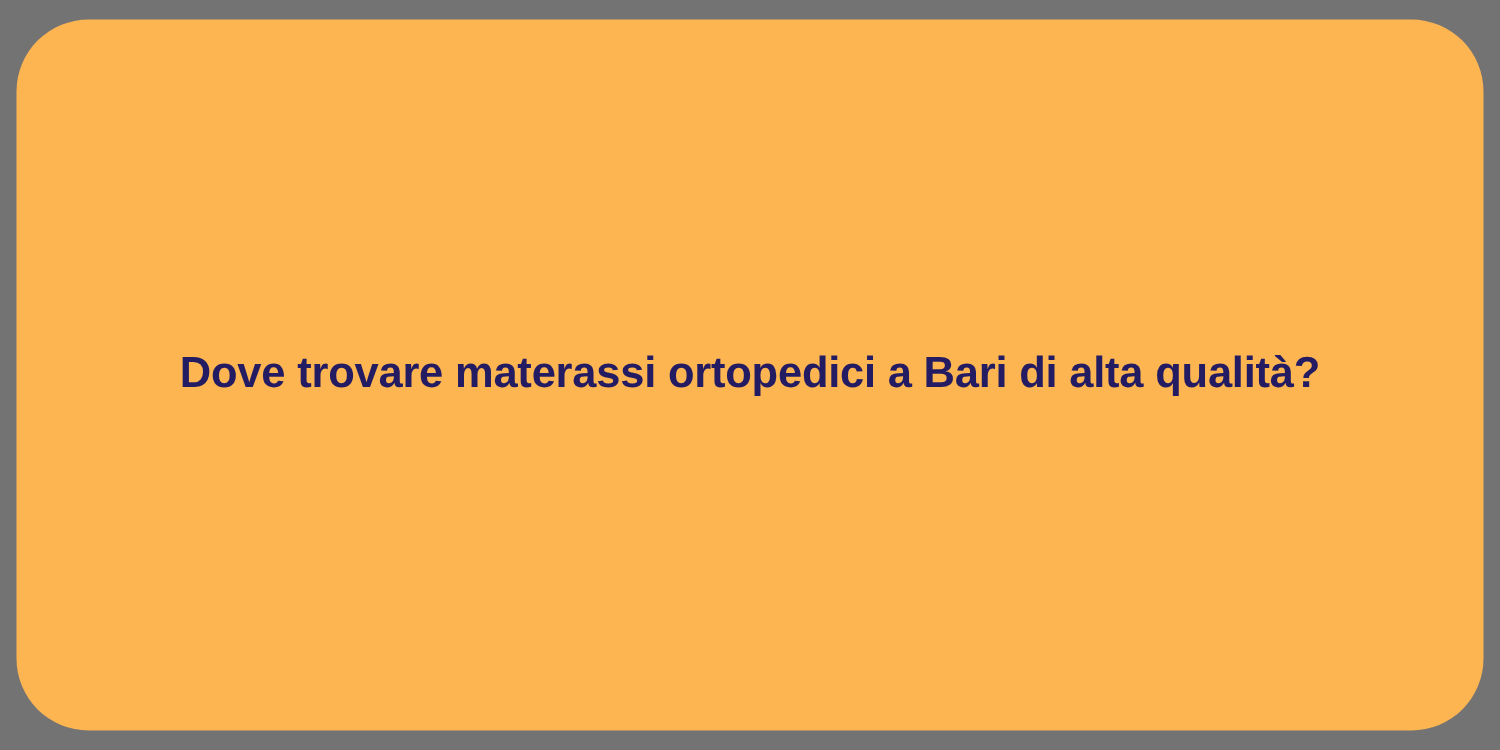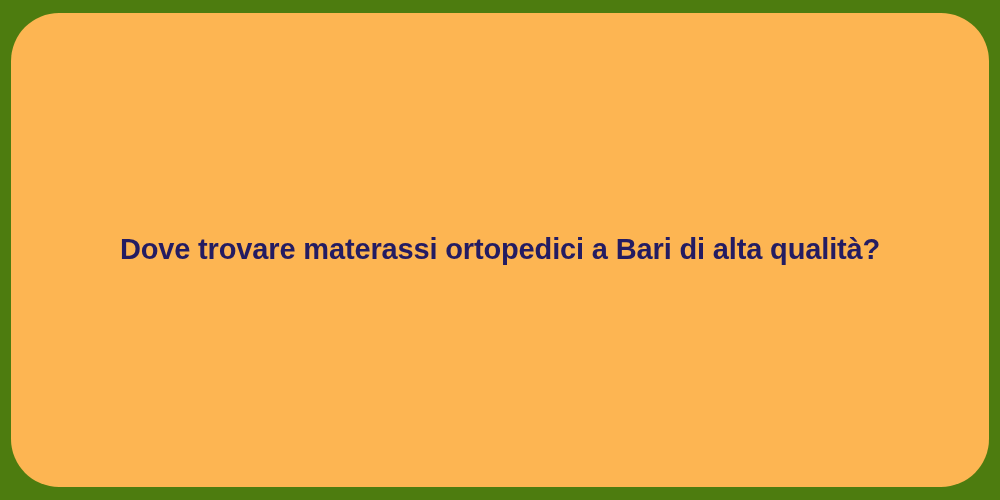--- a/index.html
+++ b/index.html
@@ -13,21 +13,21 @@
 
   body {
     font-family: "Liberation Sans", sans-serif;
     background: #1e1a5e;
   }
 
   .page-frame {
     position: relative;
     width: 1000px;
     height: 500px;
-    background: #4d7c0f;
+    background: #737373;
     display: flex;
     align-items: center;
     justify-content: center;
   }
 
   .content-card {
     position: absolute;
     left: 11px;
     top: 13px;
     width: 978px;

